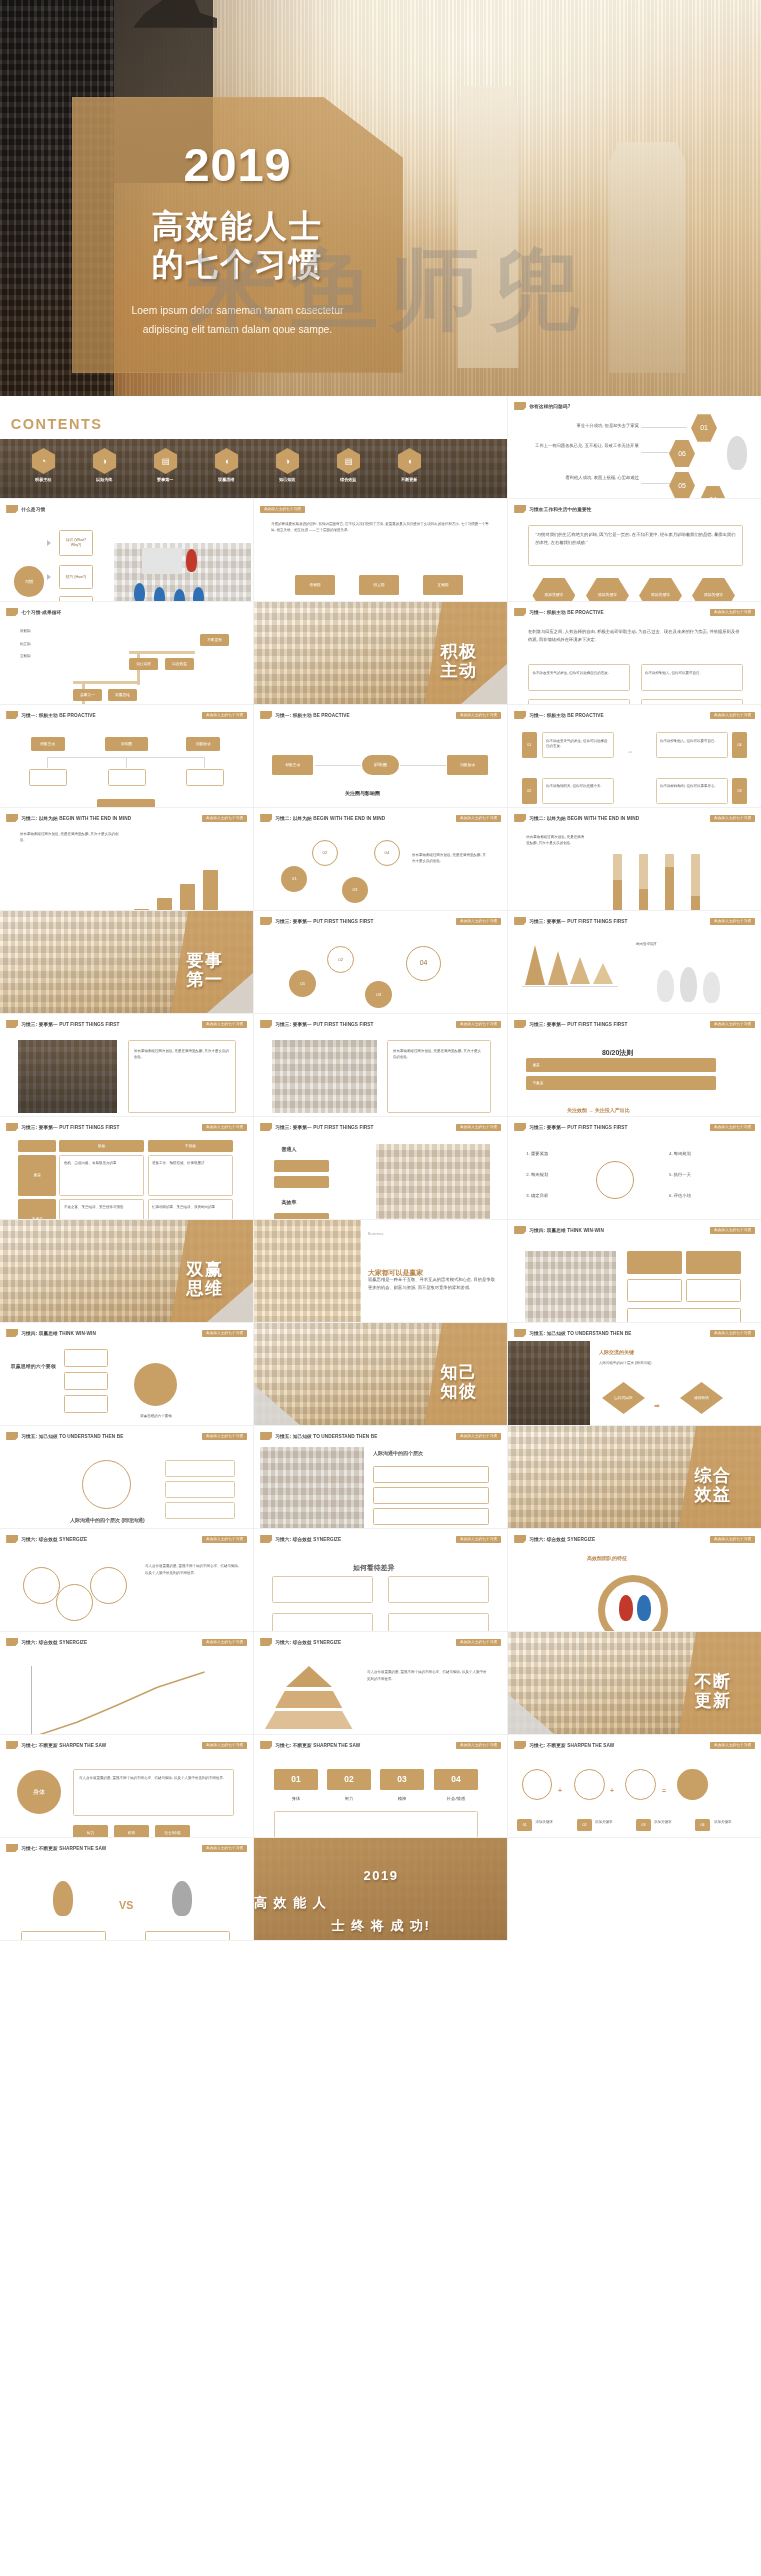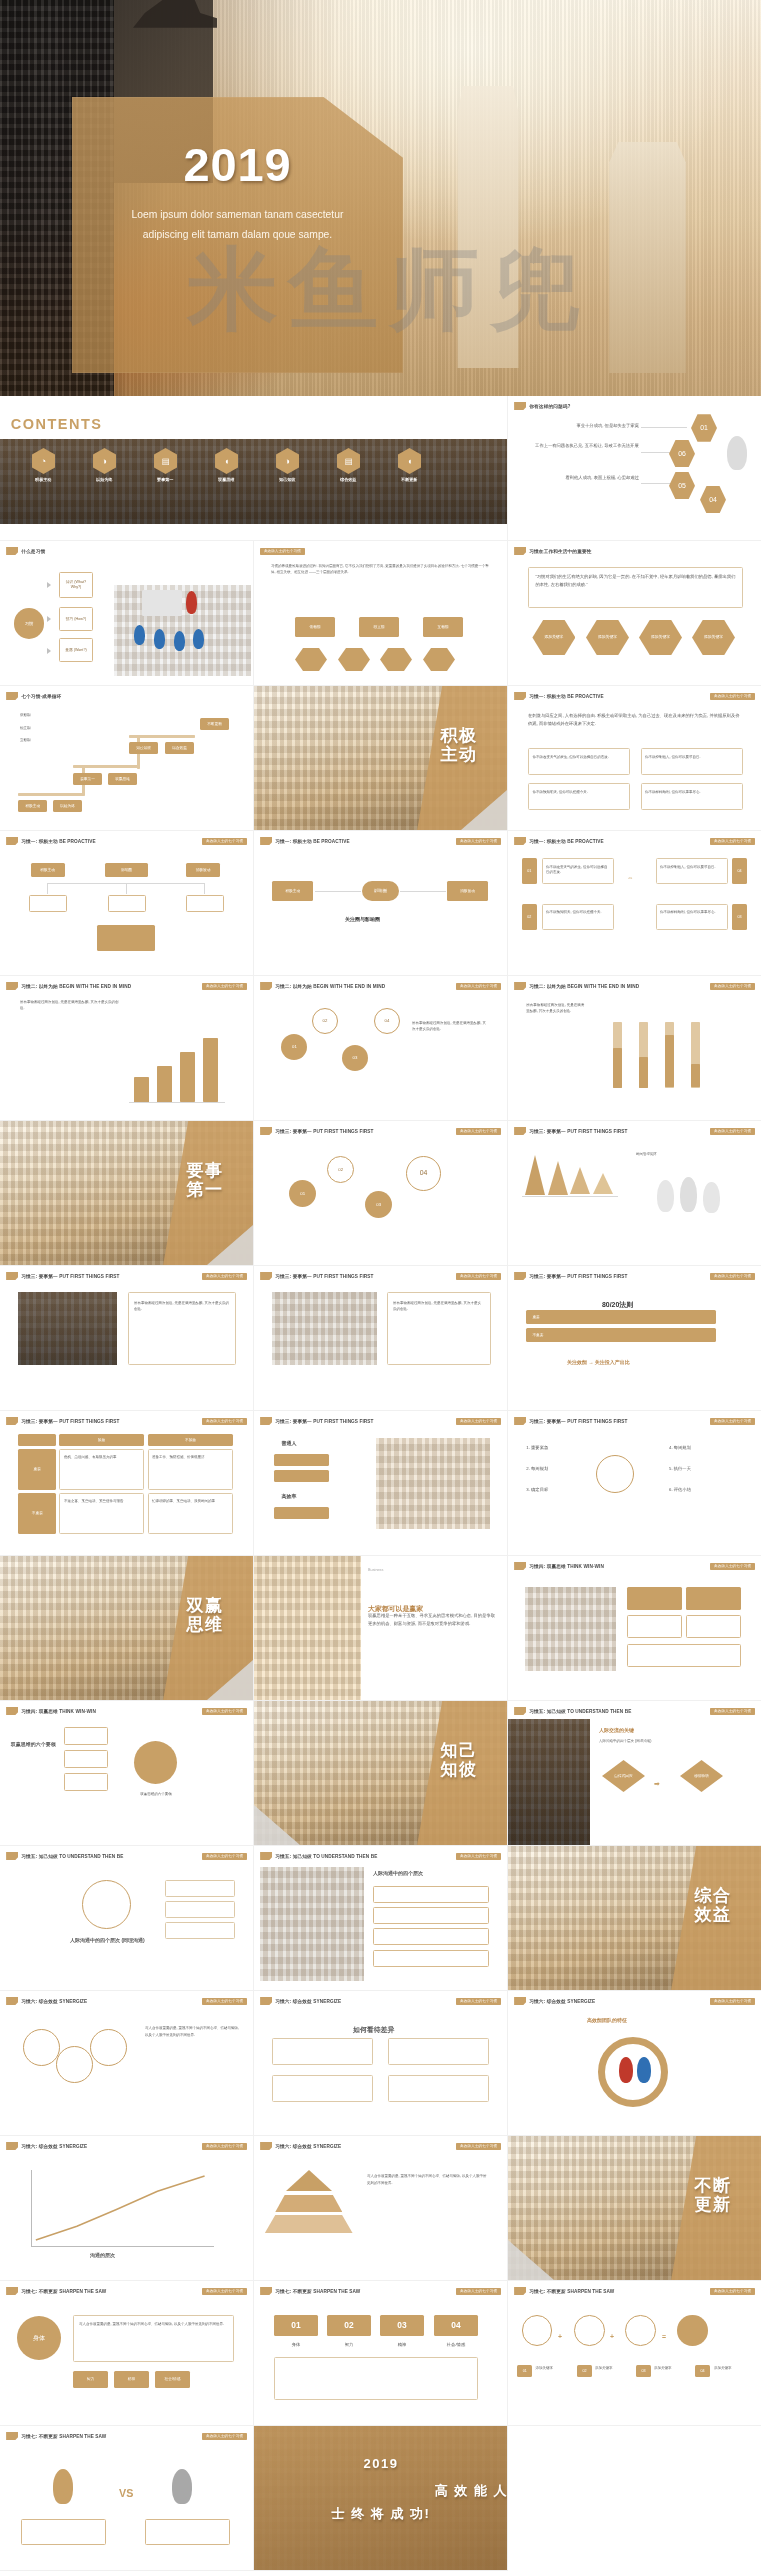--- a/index.html
+++ b/index.html
@@ -75,21 +75,21 @@
   }
   .hero-sub{
     margin-top:17px; font-size:10.3px; line-height:1.9; color:#fdf5e9;
     padding:0 40px; font-family:Liberation Sans, sans-serif;
     text-align:center;
   }
 
   
   .grid { width:762px; display:grid; grid-template-columns: repeat(3, 254px); }
   .slide {
-    position:relative; width:254px; height:145px; background:#fff;
+    position:relative; width:254px; height:103px; background:#fff;
     border-right:0.8px solid #f0f0f0; border-bottom:0.8px solid #f0f0f0;
     overflow:hidden;
   }
   .slide.wide2 { grid-column: span 2; width:508px; }
 
   
   .shead{ position:absolute; left:6.1px; top:5.3px; right:6.1px; height:10px; display:flex; align-items:center; gap:3px; }
   .tag{
     width:12.2px; height:8.4px; background:#c8a066;
     clip-path: polygon(0 0,100% 0,100% 58%,72% 100%,0 100%);
@@ -184,20 +184,24 @@
   <section class="hero">
     <div class="hero-bg"></div>
     <div class="sky-tower"></div>
     <div class="sky-tower2"></div>
     <div class="bldg-left"></div>
     <div class="bldg-dark2"></div>
     <div class="crane"></div>
     <div class="hero-panel"></div>
     <div class="hero-inner">
       <div class="hero-year">2019</div>
+      <div class="hero-title">
+        <div>高效能人士</div>
+        <div>的七个习惯</div>
+      </div>
       <div class="hero-sub">Loem ipsum dolor sameman tanam casectetur adipiscing elit tamam dalam qoue sampe.</div>
     </div>
   </section>
 
   <div class="grid">
 
     <div class="slide wide2">
       <div class="contents-head">CONTENTS</div>
       <div class="photo dark" style="left:0;top:43px;width:507px;height:85px;"></div>
       <div class="ic-hex" style="left:32px;top:52px;">
@@ -809,21 +813,21 @@
       <div class="txt t9" style="left:119px;top:52px;color:#c8a066;font-size:10.7px;">VS</div>
       <div class="people" style="left:172px;top:43px;width:20px;height:35px;background:#a8a8a8;border-radius:50% 50% 40% 40%;"></div>
       <div class="chip outline" style="left:21.3px;top:93px;width:85px;height:26px;"></div>
       <div class="chip outline" style="left:145px;top:93px;width:85px;height:26px;"></div>
     </div>
 
     <div class="slide">
       <div class="photo dark" style="left:0;top:0;width:254px;height:145px;background:linear-gradient(180deg,#6e5a42,#2a221a);"></div>
       <div class="gold-wedge" style="left:0;top:0;width:254px;height:145px;background:linear-gradient(160deg,rgba(201,156,96,.86),rgba(170,125,70,.82));clip-path:polygon(0 0,100% 0,100% 100%,0 100%);"></div>
       <div class="big-cn" style="left:0;top:30.5px;width:254px;text-align:center;font-size:13px;">2019</div>
-      <div class="big-cn" style="left:0;top:58px;width:254px;text-align:right;font-size:13px;">高 效 能 人</div>
+      <div class="big-cn" style="left:0;top:58px;width:254px;text-align:left;font-size:13px;">高 效 能 人</div>
       <div class="big-cn" style="left:0;top:81px;width:254px;text-align:center;font-size:13px;">士 终 将 成 功!</div>
     </div>
 
   </div>
 
   <div class="wm">
     <span>米鱼师兜</span>
   </div>
 </div>
 

